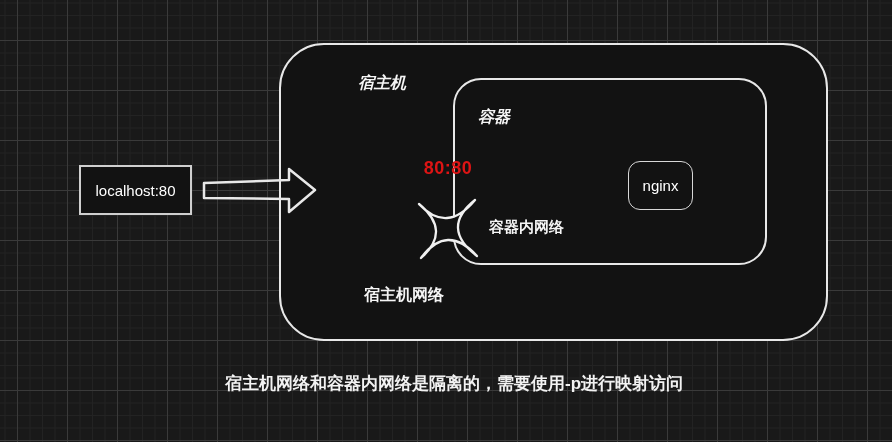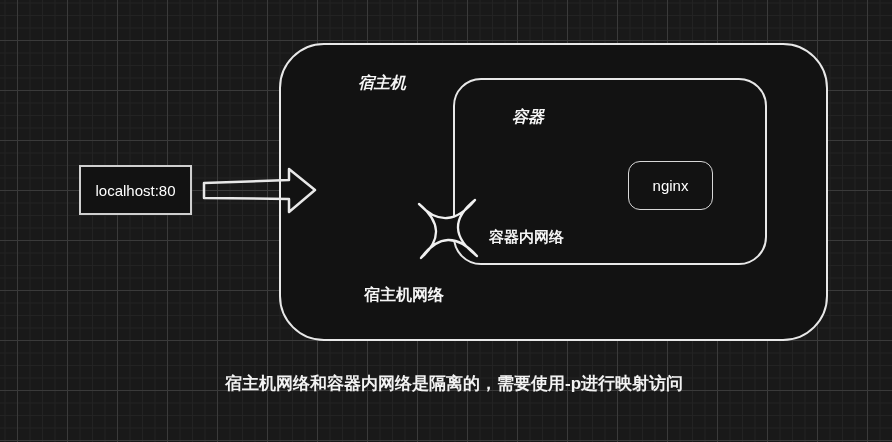--- a/index.html
+++ b/index.html
@@ -36,38 +36,38 @@
   }
   .host-box {
     left: 279px; top: 43px; width: 549px; height: 298px;
     border-radius: 45px;
   }
   .container-box {
     left: 453px; top: 78px; width: 314px; height: 187px;
     border-radius: 28px;
   }
   .nginx-box {
-    left: 628px; top: 161px; width: 85px; height: 49px;
+    left: 628px; top: 161px; width: 65px; height: 49px;
     border-radius: 12px;
     border-width: 1.5px;
     border-color: #d8d8d8;
     display: flex; align-items: center; justify-content: center;
     color: #ffffff; font-size: 15px;
   }
   .diagram-label {
     position: absolute;
     color: #f5f5f5;
     font-weight: bold;
     font-size: 15px;
     white-space: nowrap;
   }
   .title-label { font-style: italic; font-size: 16px; }
   .host-title { left: 318px; top: 73px; margin-left: 40px; }
-  .container-title { left: 512px; top: 107px; }
-  .container-network-label { left: 489px; top: 228px; }
+  .container-title { left: 478px; top: 107px; }
+  .container-network-label { left: 489px; top: 218px; }
   .host-network-label { left: 328px; top: 285px; font-size: 16px; margin-left: 36px; }
   .port-label {
     position: absolute;
     left: 410px; top: 158px; width: 76px;
     text-align: center;
     color: #dd1414;
     font-weight: bold;
     font-size: 18px;
     letter-spacing: 0.5px;
   }
@@ -115,20 +115,21 @@
   </div>
 
   <svg class="arrow-svg" width="122" height="52" viewBox="0 0 122 52">
     <polygon points="6,21 91,18 91,7 117,28 91,50 91,37 6,36" fill="none" stroke="#e8e8e8" stroke-width="2.5" stroke-linejoin="round"></polygon>
   </svg>
 
   <svg class="star-svg" width="68" height="66" viewBox="0 0 68 66">
     <path d="M 6,8 Q 34,38 62,4 Q 27,32 64,60 Q 34,27 8,62 Q 39,35 6,8 Z" fill="#121212" stroke="#f0f0f0" stroke-width="2.3" stroke-linejoin="round"></path>
   </svg>
 
+  <div class="port-label">80:80</div>
 
   <div class="diagram-label title-label host-title">宿主机</div>
   <div class="diagram-label title-label container-title">容器</div>
   <div class="diagram-label container-network-label">容器内网络</div>
   <div class="diagram-label host-network-label">宿主机网络</div>
 
   <div class="caption">宿主机网络和容器内网络是隔离的，需要使用-p进行映射访问</div>
 
 
 </div>

